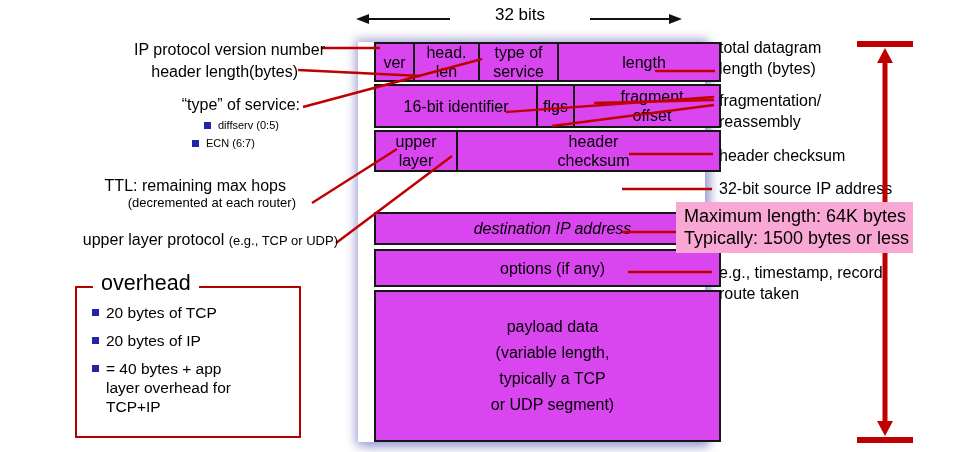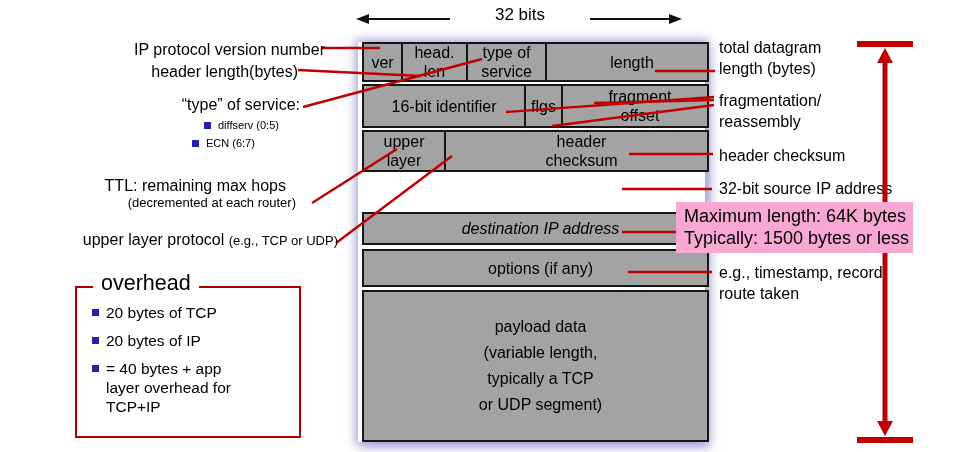--- a/index.html
+++ b/index.html
@@ -8,21 +8,21 @@
   .pre{white-space:pre-line;}
 
   
   .svg-lines{position:absolute;left:0;top:0;z-index:3;pointer-events:none;}
   .svg-varrow{position:absolute;left:0;top:0;z-index:5;pointer-events:none;}
   .labels{position:absolute;inset:0;z-index:4;}
 
   
   .ip-table{position:absolute;left:358px;top:42px;width:347px;height:400px;z-index:2;
             box-shadow:0 0 9px 3px rgba(138,138,205,.65), 4px 4px 11px rgba(120,120,190,.55);}
-  .trow{position:absolute;left:4px;width:347px;border:2.5px solid #161616;background:#a3a3a3;
+  .trow{position:absolute;left:16px;width:347px;border:2.5px solid #161616;background:#d946ef;
         box-sizing:border-box;display:flex;}
   .tcell{display:flex;align-items:center;justify-content:center;text-align:center;
          font-size:16px;line-height:19px;border-right:2.5px solid #161616;box-sizing:border-box;}
   .tcell:last-child{border-right:none;padding-left:10px;}
   .grow{flex:1 1 auto;}
   .r1{top:0;height:40px;}   .r2{top:42px;height:44px;}  .r3{top:88px;height:42px;}
   .r4{top:133px;height:26px;margin-top:44px;}.r5{top:170px;height:33px;font-style:italic;} .r6{top:207px;height:38px;}
   .r7{top:248px;height:152px;}
   .payload-cell{line-height:26px;}
 

